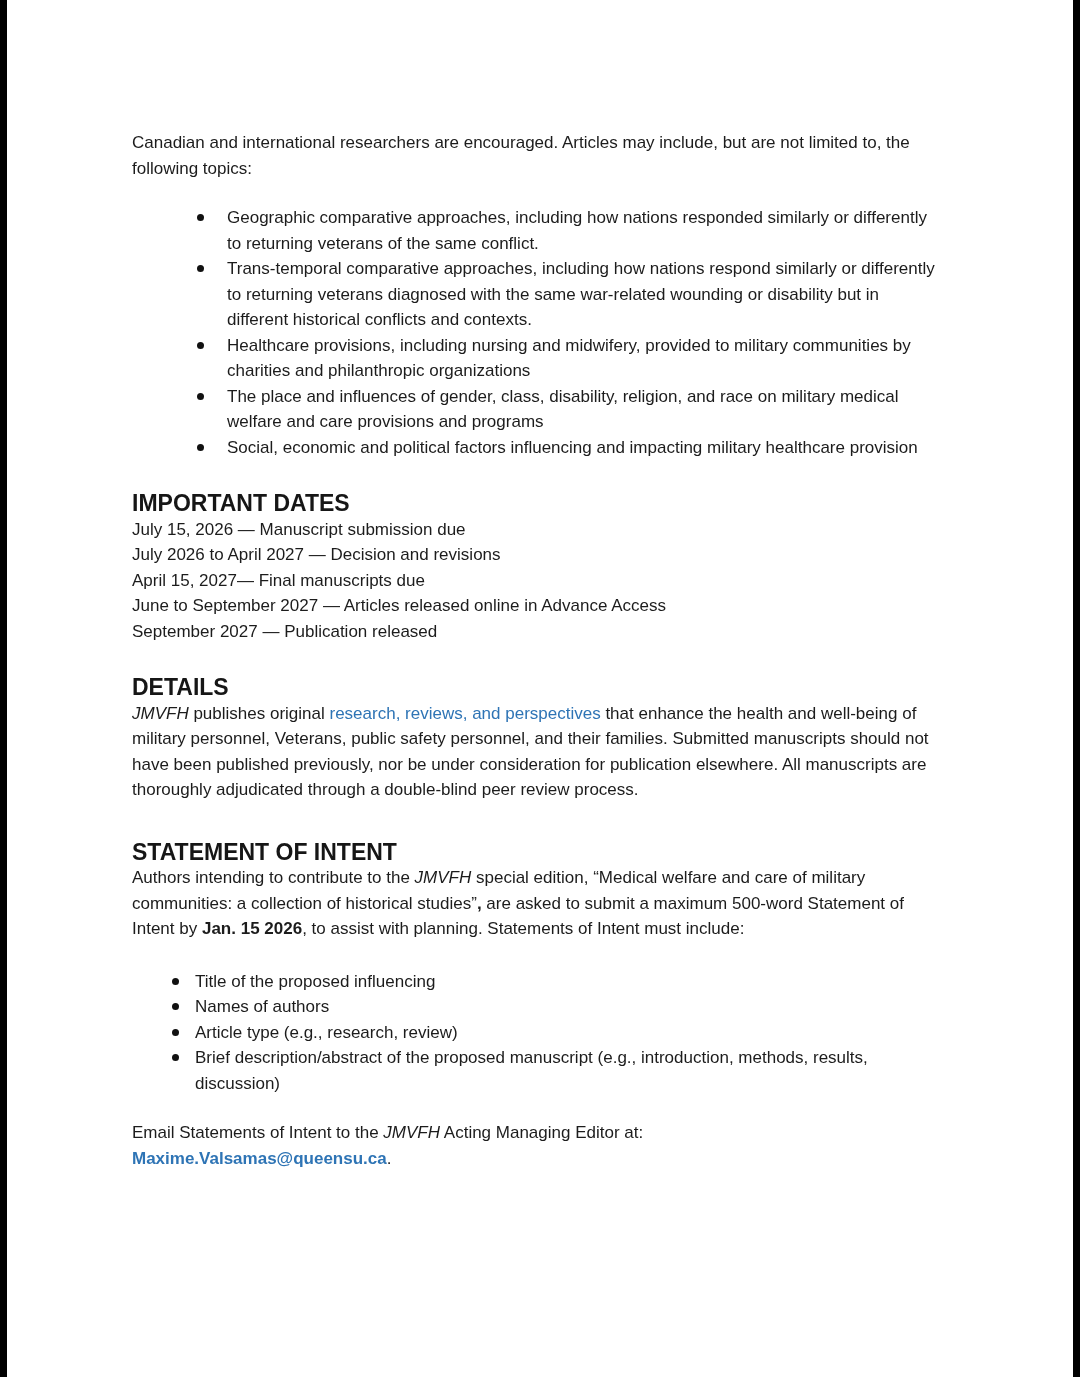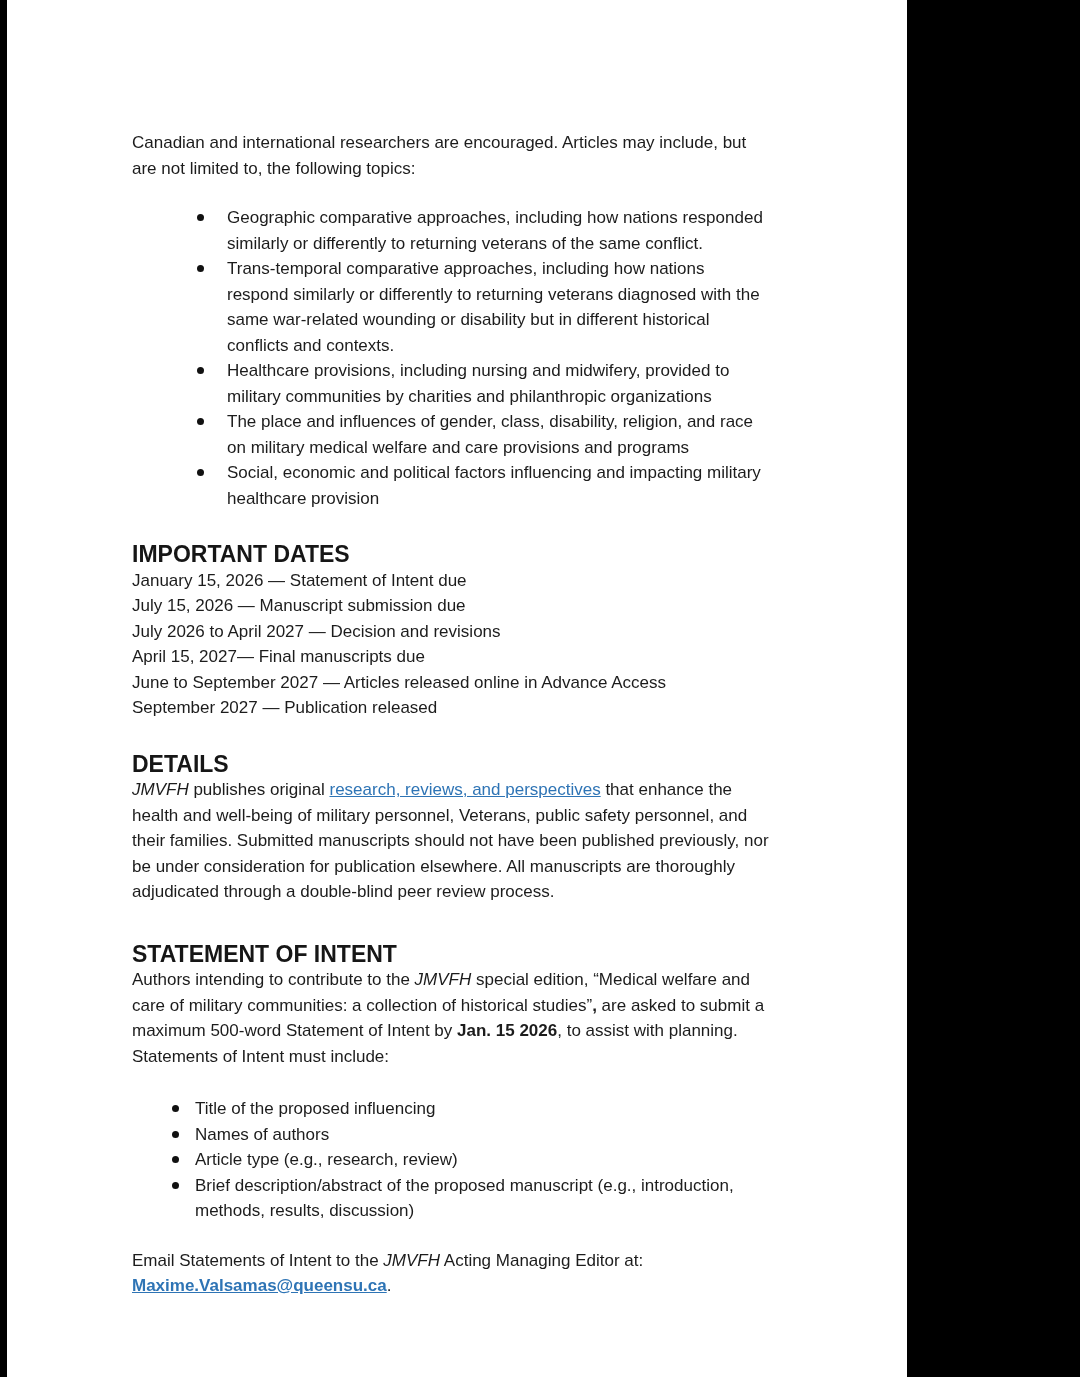--- a/index.html
+++ b/index.html
@@ -6,21 +6,21 @@
   html, body { width: 1080px; height: 1377px; }
   body {
     background: #000000;
     font-family: "Liberation Sans", sans-serif;
     overflow: hidden;
     position: relative;
   }
   .page {
     position: absolute;
     top: 0; left: 7px;
-    width: 900px; height: 1377px;
+    width: 1066px; height: 1377px;
     background: #ffffff;
     color: #1c1c1c;
   }
   .content {
     padding: 130px 138px 0 125px;
     font-size: 17px;
     line-height: 25.5px;
   }
   h2.doc-heading {
     font-size: 23px;
@@ -42,21 +42,20 @@
   }
   ul.topics { padding-left: 95px; margin-bottom: 31px; }
   ul.topics li::before { left: -30px; }
   ul.soi-list { padding-left: 63px; margin-bottom: 24px; }
   ul.soi-list li::before { left: -23px; }
   .dates-block { margin-bottom: 31px; }
   .details-para { margin-bottom: 37px; }
   .soi-para { margin-bottom: 27px; }
   .doc-link {
     color: #2E74B5;
-    text-decoration: underline;
     cursor: pointer;
   }
   .email-link { font-weight: 700; }
   .it { font-style: italic; }
   .bd { font-weight: 700; }
 </style>
 </head>
 <body>
 
 <div class="page">
@@ -68,21 +67,20 @@
       <li>Geographic comparative approaches, including how nations responded similarly or differently to returning veterans of the same conflict.</li>
       <li>Trans-temporal comparative approaches, including how nations respond similarly or differently to returning veterans diagnosed with the same war-related wounding or disability but in different historical conflicts and contexts.</li>
       <li>Healthcare provisions, including nursing and midwifery, provided to military communities by charities and philanthropic organizations</li>
       <li>The place and influences of gender, class, disability, religion, and race on military medical welfare and care provisions and programs</li>
       <li>Social, economic and political factors influencing and impacting military healthcare provision</li>
     </ul>
 
     <section>
       <h2 class="doc-heading">IMPORTANT DATES</h2>
       <div class="dates-block">
-        <div>January 15, 2026 — Statement of Intent due</div>
         <div>July 15, 2026 — Manuscript submission due</div>
         <div>July 2026 to April 2027 — Decision and revisions</div>
         <div>April 15, 2027— Final manuscripts due</div>
         <div>June to September 2027 — Articles released online in Advance Access</div>
         <div>September 2027 — Publication released</div>
       </div>
     </section>
 
     <section>
       <h2 class="doc-heading">DETAILS</h2>

